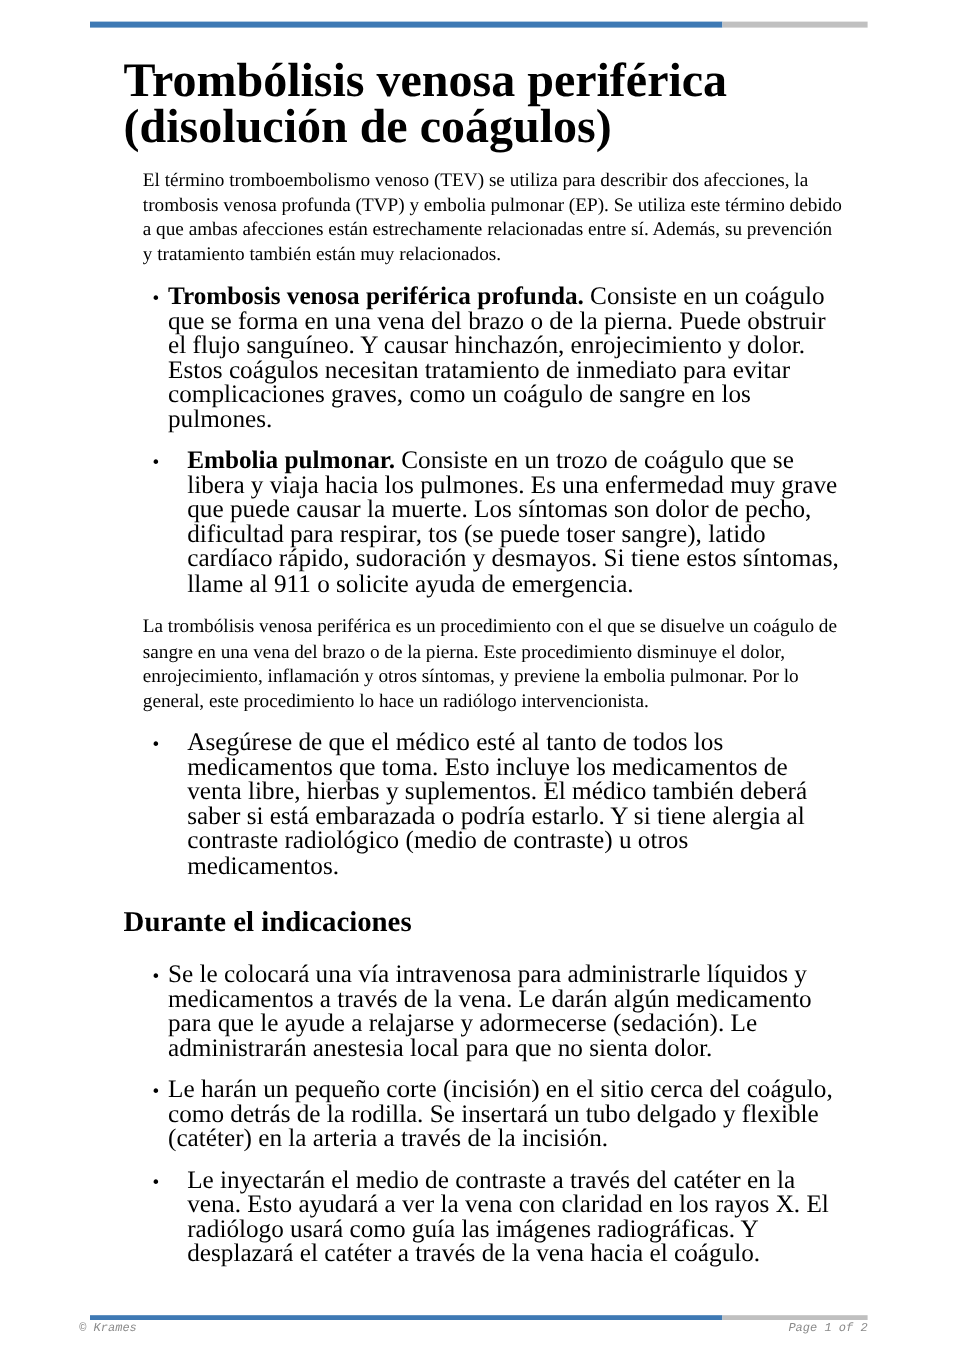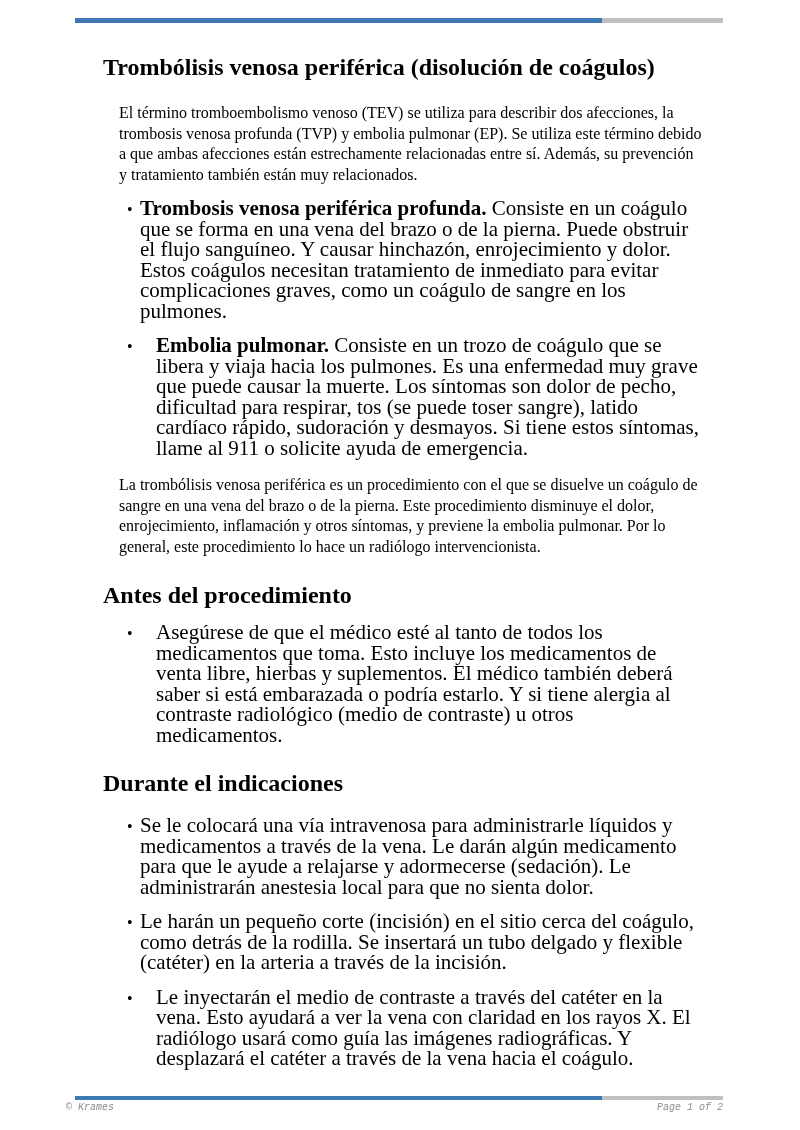--- a/index.html
+++ b/index.html
@@ -20,21 +20,21 @@
   .bar .seg-gray { width: 121px; height: 100%; background: #c0c0c0; }
 
   .content {
     position: absolute;
     left: 103px;
     top: 48px;
     width: 600px;
   }
   h1.title {
     margin: 0;
-    font-size: 24px;
+    font-size: 40px;
     line-height: 38px;
     font-weight: bold;
     letter-spacing: 0;
   }
   p.body-p {
     margin: 17px 0 0 16px;
     font-size: 16px;
     line-height: 20.5px;
   }
   h2.section-heading {
@@ -99,21 +99,20 @@
         <div class="li-text"><b>Trombosis venosa periférica profunda.</b><span> Consiste en un coágulo que se forma en una vena del brazo o de la pierna. Puede obstruir el flujo sanguíneo. Y causar hinchazón, enrojecimiento y dolor. Estos coágulos necesitan tratamiento de inmediato para evitar complicaciones graves, como un coágulo de sangre en los pulmones.</span></div>
       </li>
       <li>
         <span class="marker"></span>
         <div class="li-text"><b>Embolia pulmonar.</b><span> Consiste en un trozo de coágulo que se libera y viaja hacia los pulmones. Es una enfermedad muy grave que puede causar la muerte. Los síntomas son dolor de pecho, dificultad para respirar, tos (se puede toser sangre), latido cardíaco rápido, sudoración y desmayos. Si tiene estos síntomas, llame al 911 o solicite ayuda de emergencia.</span></div>
       </li>
     </ul>
 
     <p class="body-p">La trombólisis venosa periférica es un procedimiento con el que se disuelve un coágulo de sangre en una vena del brazo o de la pierna. Este procedimiento disminuye el dolor, enrojecimiento, inflamación y otros síntomas, y previene la embolia pulmonar. Por lo general, este procedimiento lo hace un radiólogo intervencionista.</p>
 
-    <h2 class="section-heading">Antes del procedimiento</h2>
 
 
     <ul class="bullets">
       <li>
         <span class="marker"></span>
         <div class="li-text">Asegúrese de que el médico esté al tanto de todos los medicamentos que toma. Esto incluye los medicamentos de venta libre, hierbas y suplementos. El médico también deberá saber si está embarazada o podría estarlo. Y si tiene alergia al contraste radiológico (medio de contraste) u otros medicamentos.</div>
       </li>
     </ul>
 
     <h2 class="section-heading">Durante el indicaciones</h2>

